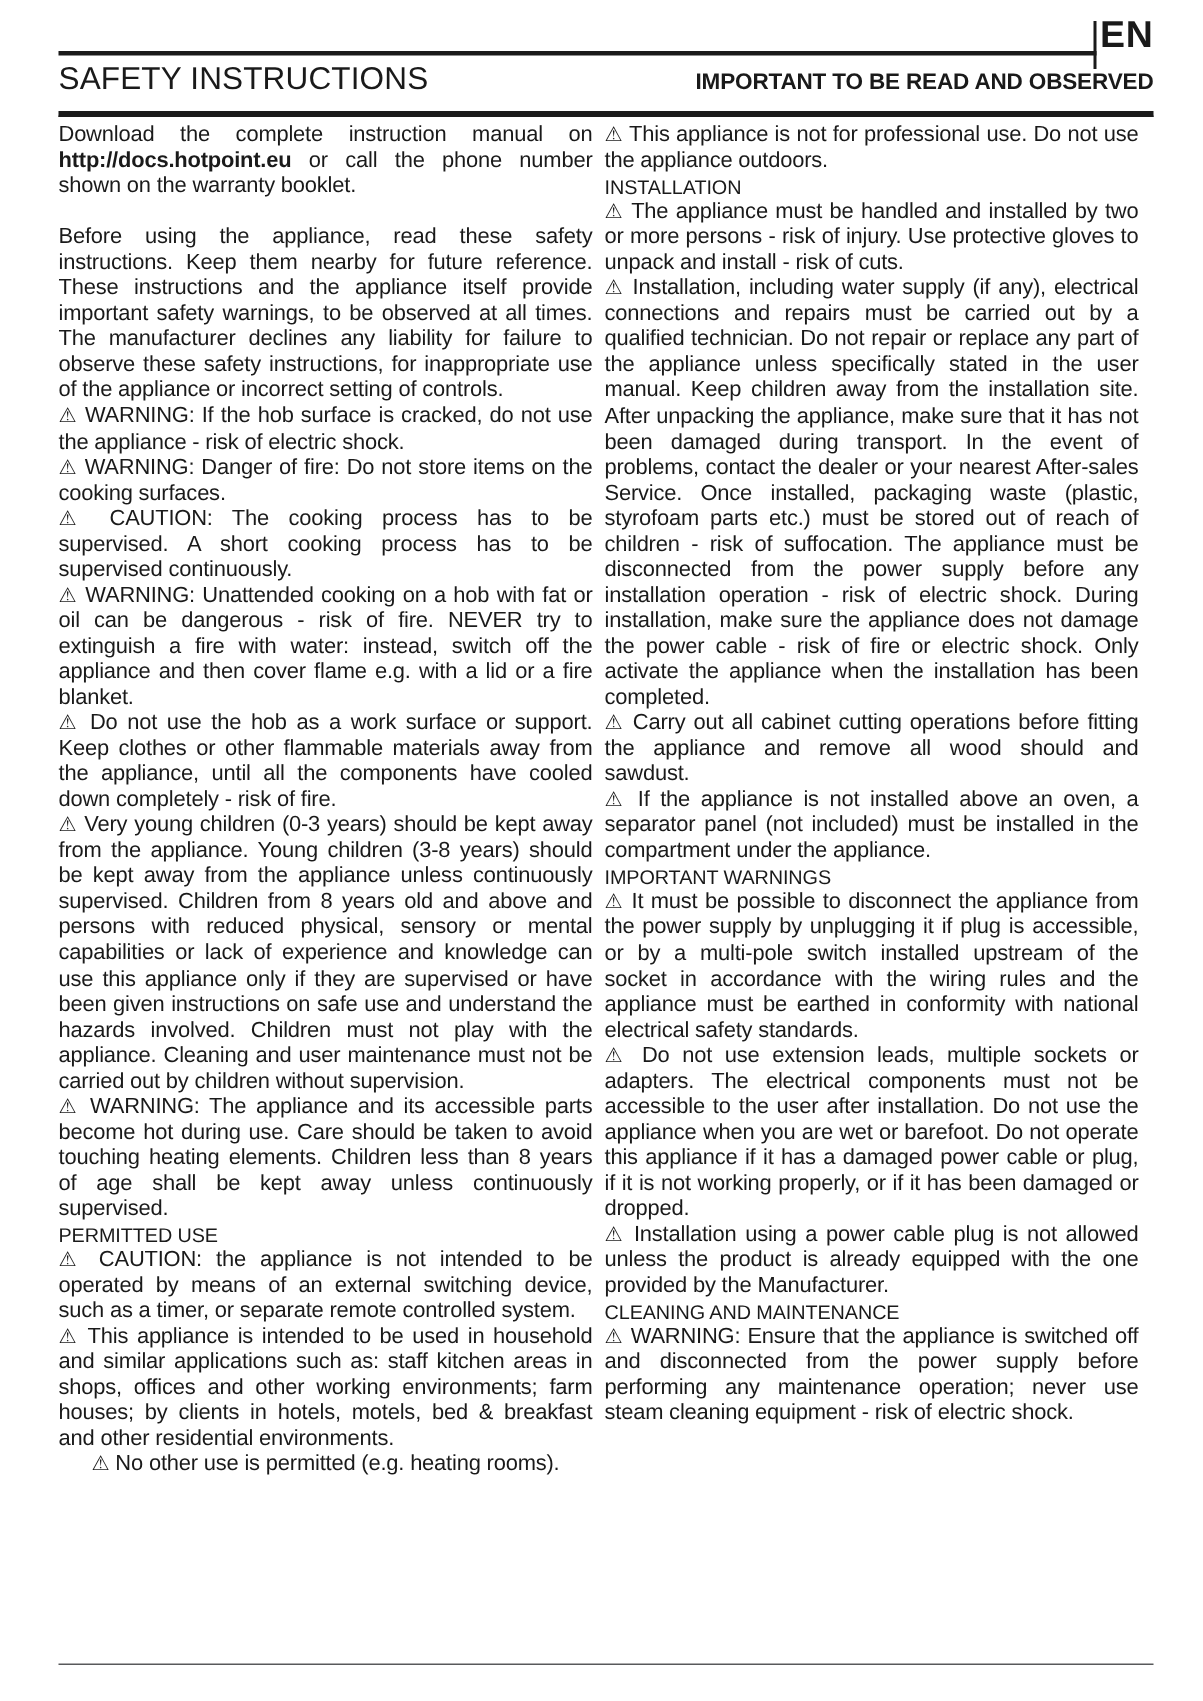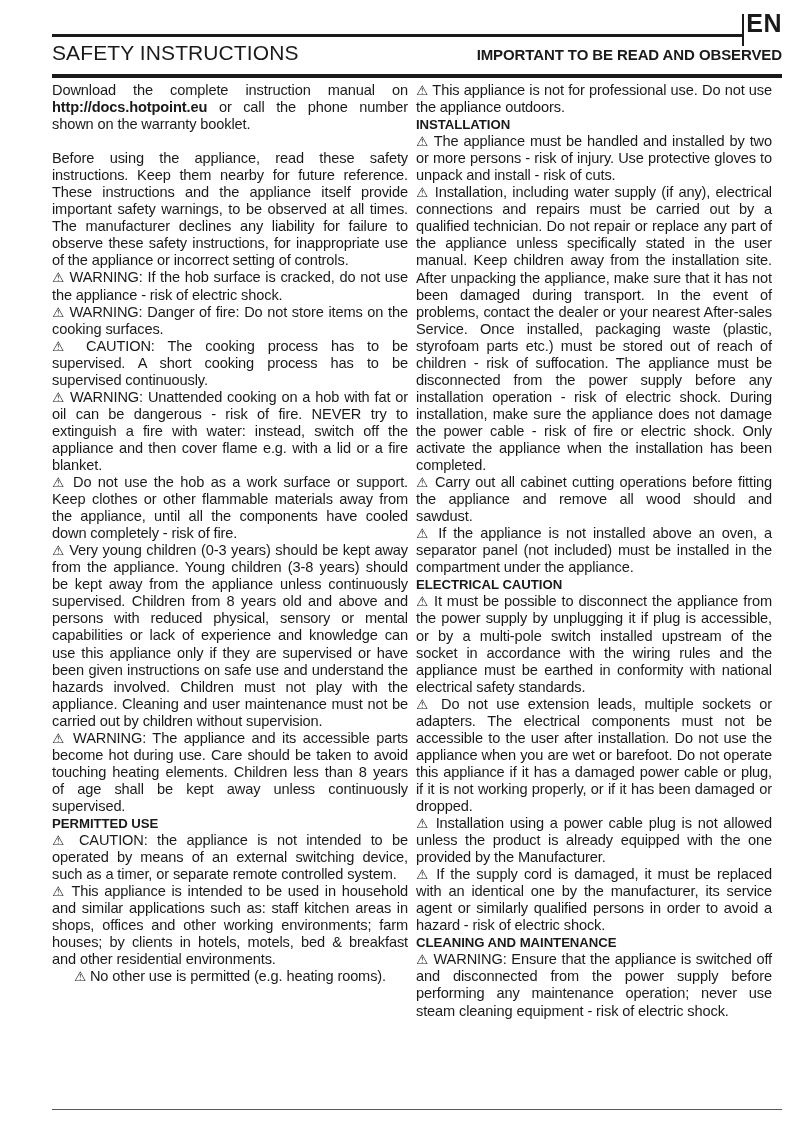--- a/index.html
+++ b/index.html
@@ -11,21 +11,21 @@
     width: 802px;
     height: 1134px;
     font-family: "Liberation Sans", sans-serif;
     color: #1a1a1a;
     overflow: hidden;
     position: relative;
   }
 
   .page {
     position: absolute;
-    left: 16px; top: 0;
+    left: 3px; top: 0;
     width: 756px;
     height: 1134px;
   }
 
   
   .header {
     position: absolute;
     left: 36px;
     top: 8px;
     width: 730px;
@@ -108,21 +108,21 @@
     text-justify: inter-word;
     hyphens: none;
     letter-spacing: -0.12px;
   }
   p.nojust {
     text-align: center;
   }
   .sec-head {
     margin: 0;
     font-size: 13.2px;
-    font-weight: bold;
+    font-weight: normal;
     line-height: 17.05px;
     letter-spacing: -0.05px;
   }
   .spacer {
     height: 17px;
   }
   b.url { font-weight: bold; }
   .warn {
     font-family: "DejaVu Sans", sans-serif;
     font-size: 13.5px;
@@ -196,29 +196,28 @@
       <p class="sec-head">INSTALLATION</p>
 
       <p class="para"><span class="warn">⚠</span> <span>The appliance must be handled and installed by two or more persons - risk of injury. Use protective gloves to unpack and install - risk of cuts.</span></p>
 
       <p class="para"><span class="warn">⚠</span> <span>Installation, including water supply (if any), electrical connections and repairs must be carried out by a qualified technician. Do not repair or replace any part of the appliance unless specifically stated in the user manual. Keep children away from the installation site. After unpacking the appliance, make sure that it has not been damaged during transport. In the event of problems, contact the dealer or your nearest After-sales Service. Once installed, packaging waste (plastic, styrofoam parts etc.) must be stored out of reach of children - risk of suffocation. The appliance must be disconnected from the power supply before any installation operation - risk of electric shock. During installation, make sure the appliance does not damage the power cable - risk of fire or electric shock. Only activate the appliance when the installation has been completed.</span></p>
 
       <p class="para"><span class="warn">⚠</span> <span>Carry out all cabinet cutting operations before fitting the appliance and remove all wood should and sawdust.</span></p>
 
       <p class="para"><span class="warn">⚠</span> <span>If the appliance is not installed above an oven, a separator panel (not included) must be installed in the compartment under the appliance.</span></p>
 
-      <p class="sec-head">ELECTRICAL CAUTION</p>
+      <p class="sec-head">IMPORTANT WARNINGS</p>
 
       <p class="para"><span class="warn">⚠</span> <span>It must be possible to disconnect the appliance from the power supply by unplugging it if plug is accessible, or by a multi-pole switch installed upstream of the socket in accordance with the wiring rules and the appliance must be earthed in conformity with national electrical safety standards.</span></p>
 
       <p class="para"><span class="warn">⚠</span> <span>Do not use extension leads, multiple sockets or adapters. The electrical components must not be accessible to the user after installation. Do not use the appliance when you are wet or barefoot. Do not operate this appliance if it has a damaged power cable or plug, if it is not working properly, or if it has been damaged or dropped.</span></p>
 
       <p class="para"><span class="warn">⚠</span> <span>Installation using a power cable plug is not allowed unless the product is already equipped with the one provided by the Manufacturer.</span></p>
 
-      <p class="para"><span class="warn">⚠</span> <span>If the supply cord is damaged, it must be replaced with an identical one by the manufacturer, its service agent or similarly qualified persons in order to avoid a hazard - risk of electric shock.</span></p>
 
       <p class="sec-head">CLEANING AND MAINTENANCE</p>
 
       <p class="para"><span class="warn">⚠</span> <span>WARNING: Ensure that the appliance is switched off and disconnected from the power supply before performing any maintenance operation; never use steam cleaning equipment - risk of electric shock.</span></p>
 
     </div>
   </div>
 
   <div class="footer-rule"></div>
 </div>

